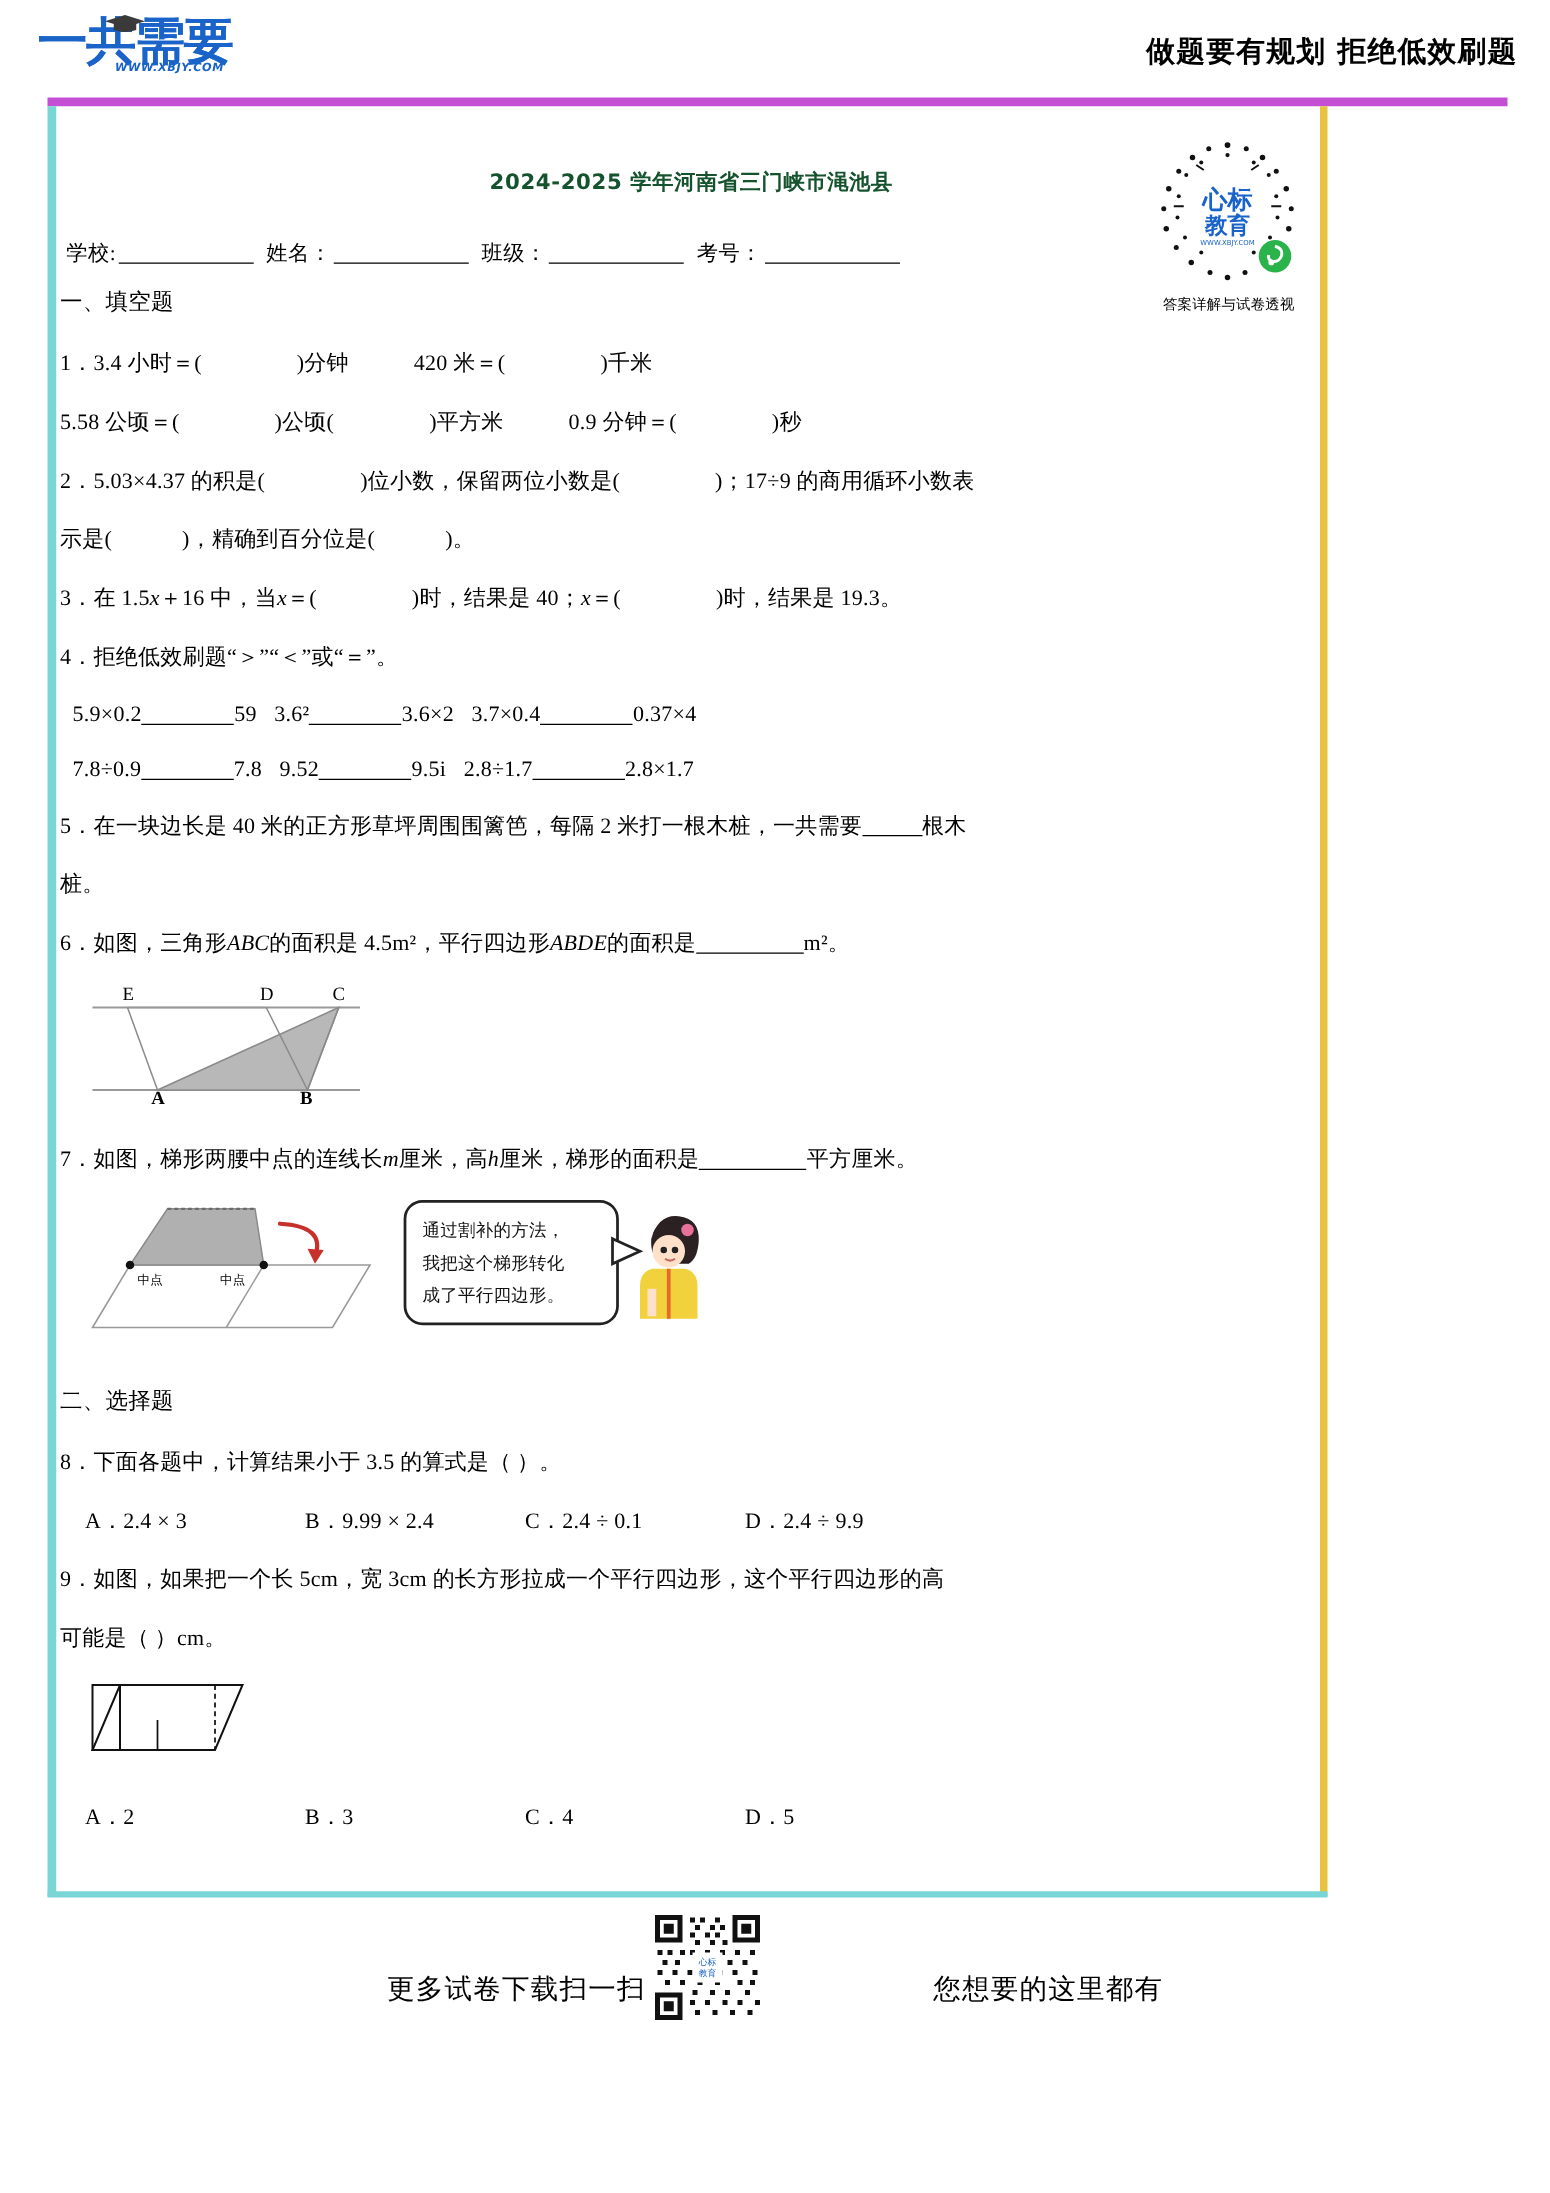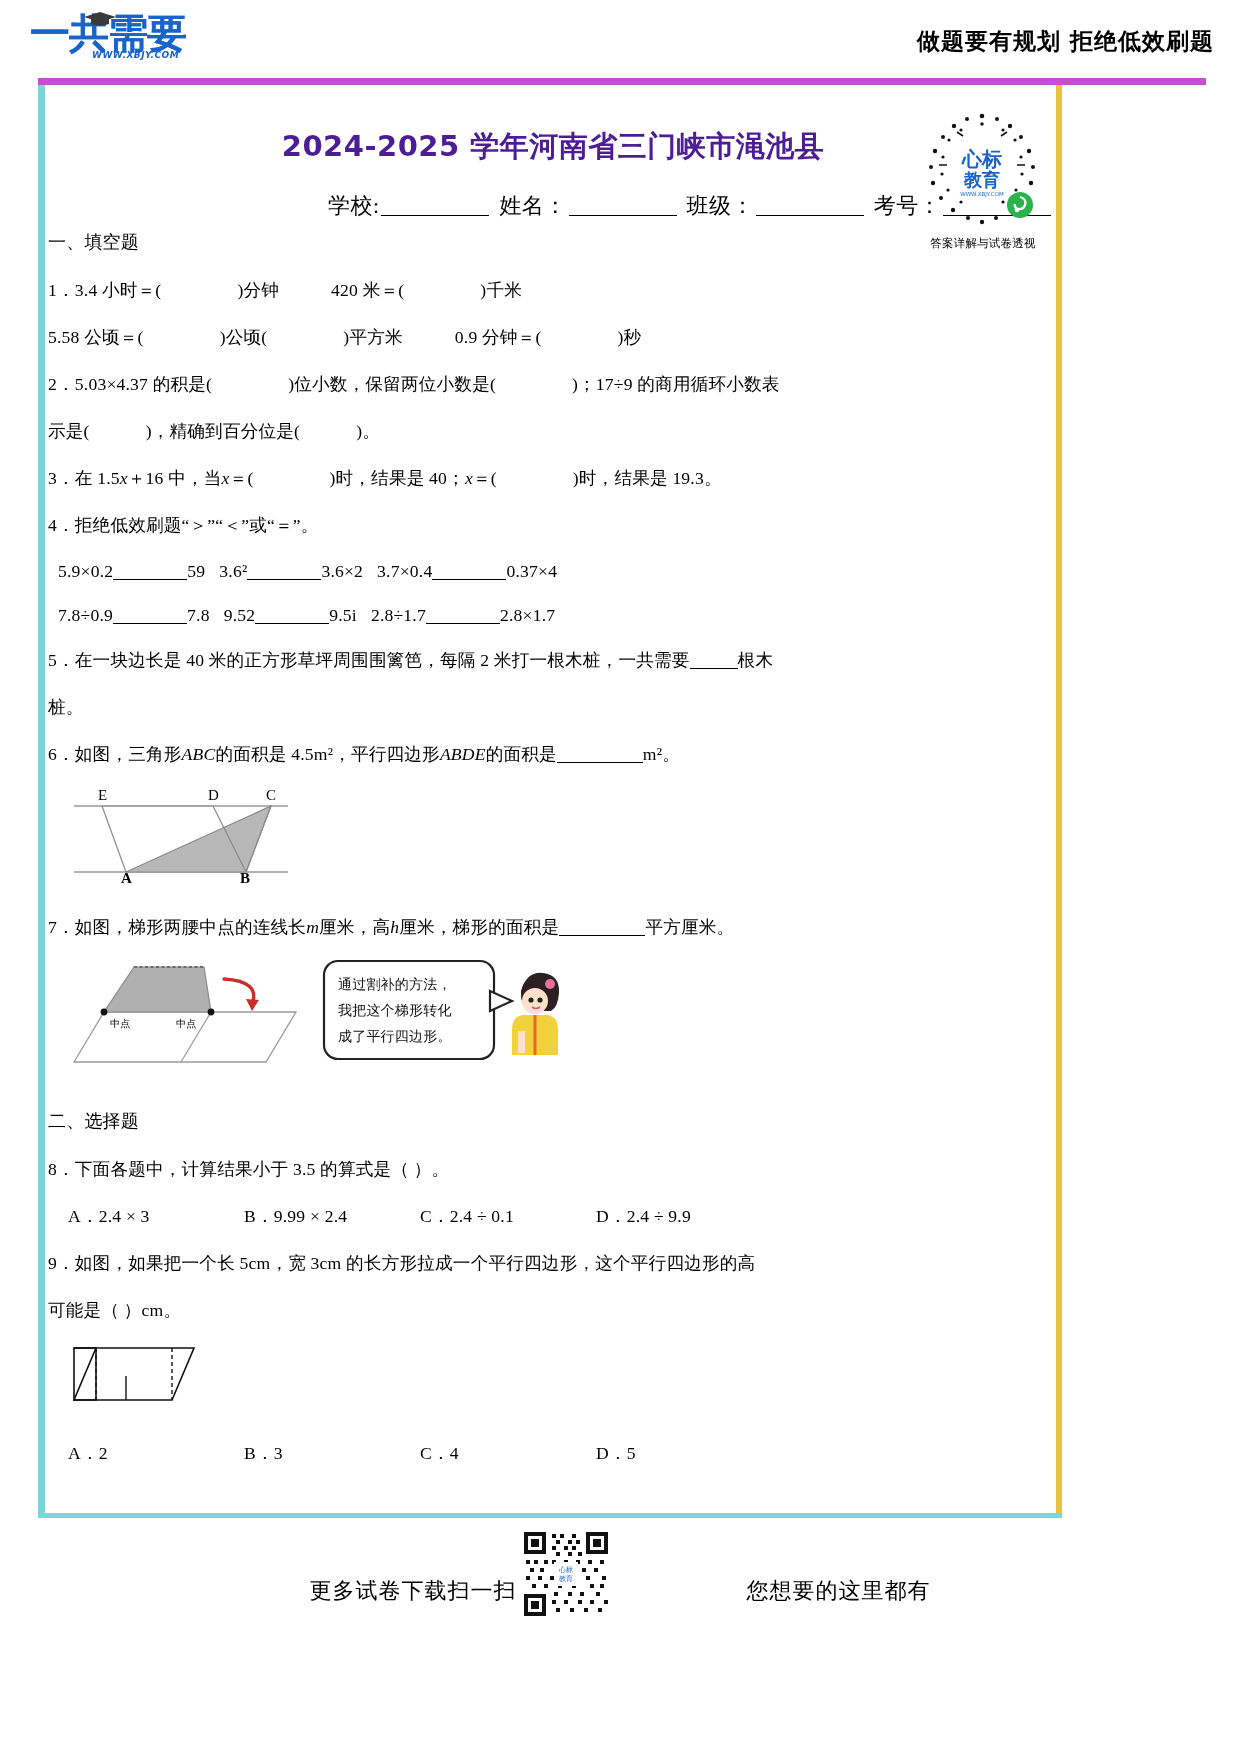--- a/index.html
+++ b/index.html
@@ -73,32 +73,32 @@
     position: absolute; left: 53px; top: 92px;
     width: 1000px; height: 1420px;
     background: #fff;
   }
 
   
   .exam-title {
     text-align: center;
     font-family: "DejaVu Sans", sans-serif;
     font-weight: bold;
-    font-size: 29px;
+    font-size: 17px;
     line-height: 57px;
     letter-spacing: .5px;
     padding-top: 26px;
-    color: #4c1d95;
+    color: #14532d;
   }
   .exam-title .line2 { display: block; }
 
   .info-line {
     margin-top: 16px;
-    text-align: right;
-    font-size: 22px;
+    text-align: left;
+    font-size: 17px;
     letter-spacing: .4px;
   }
   .info-line .fld { display: inline-block; }
   .info-line .blank {
     display: inline-block;
     border-bottom: 1.4px solid #000;
     width: 108px; height: 17px;
     margin: 0 2px;
     vertical-align: -3px;
   }

